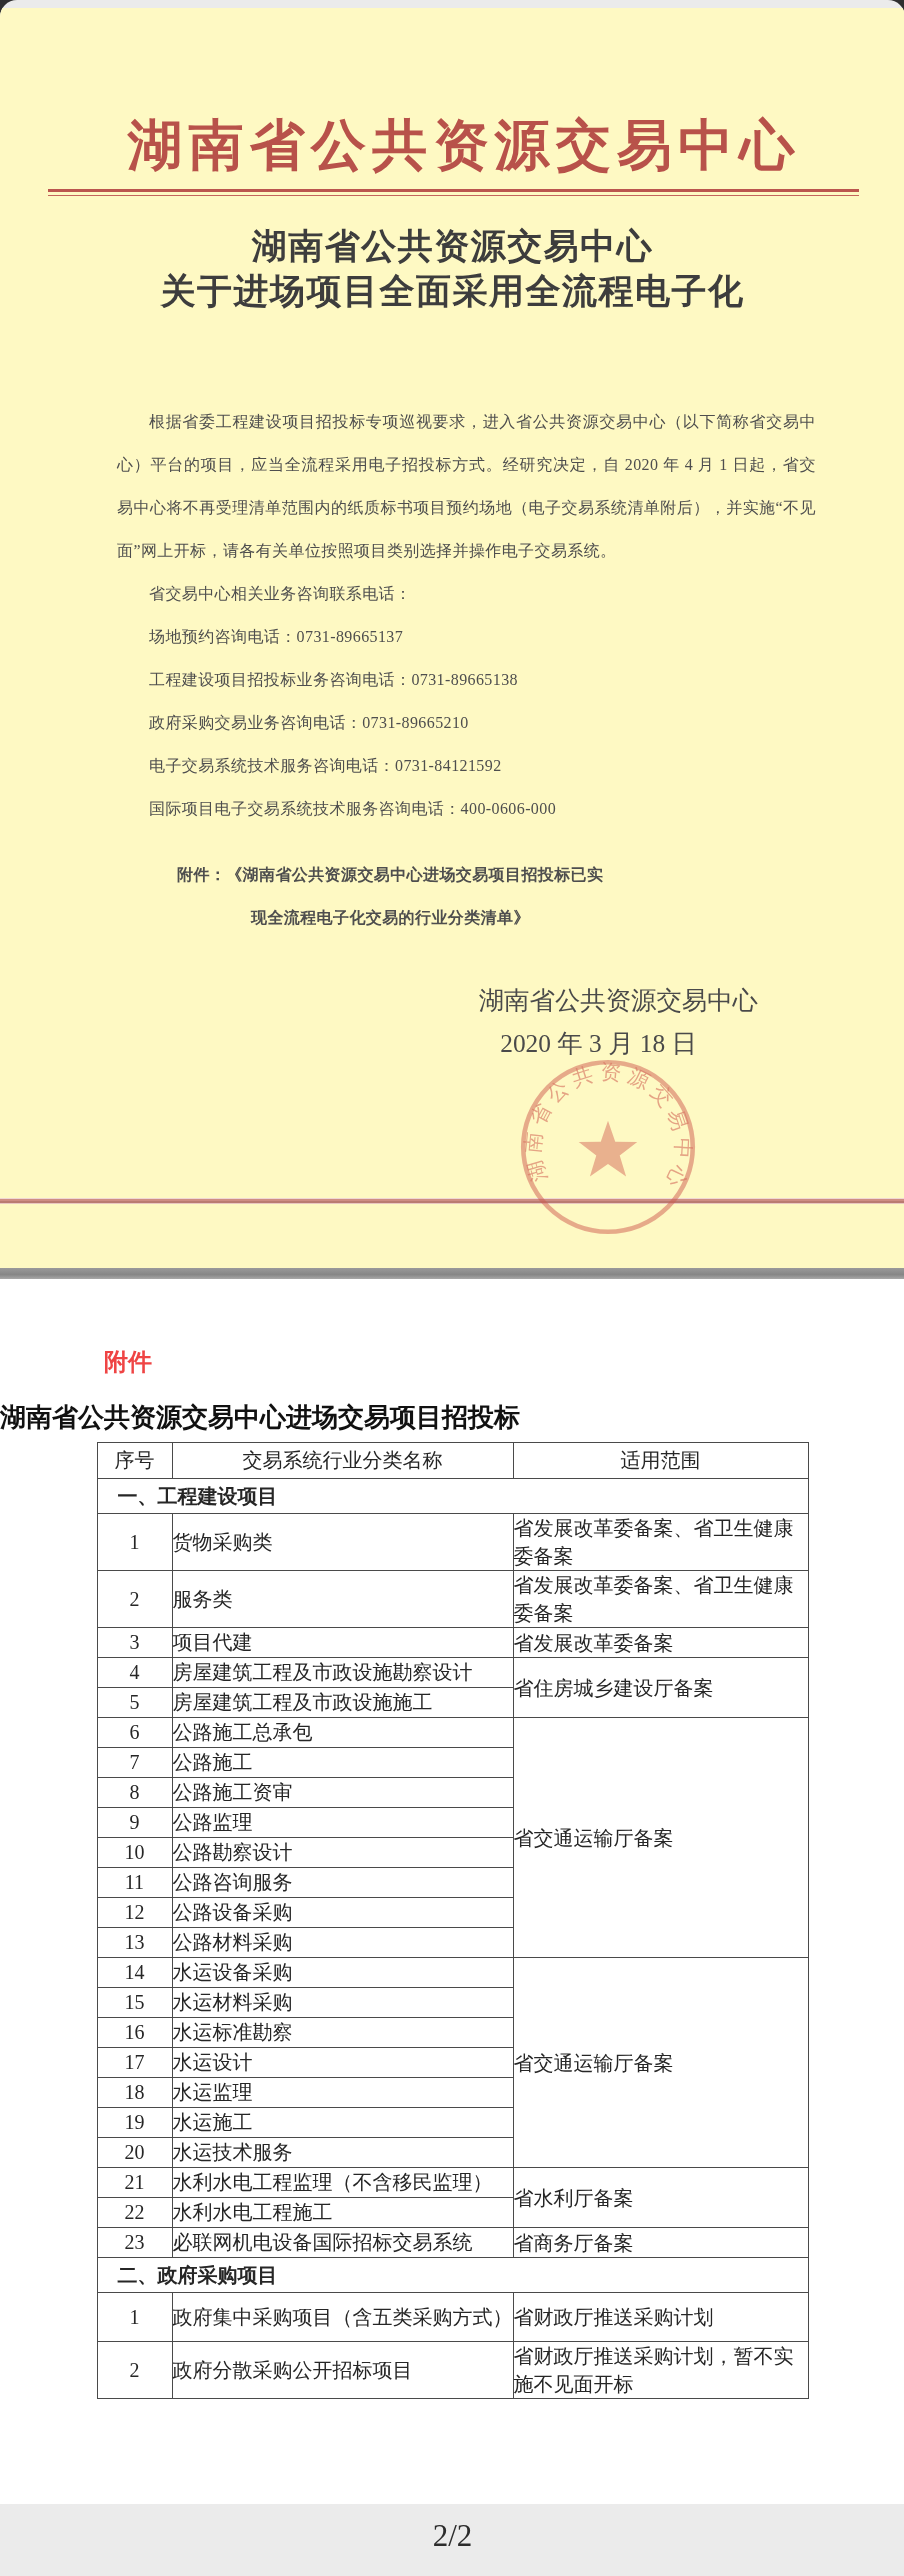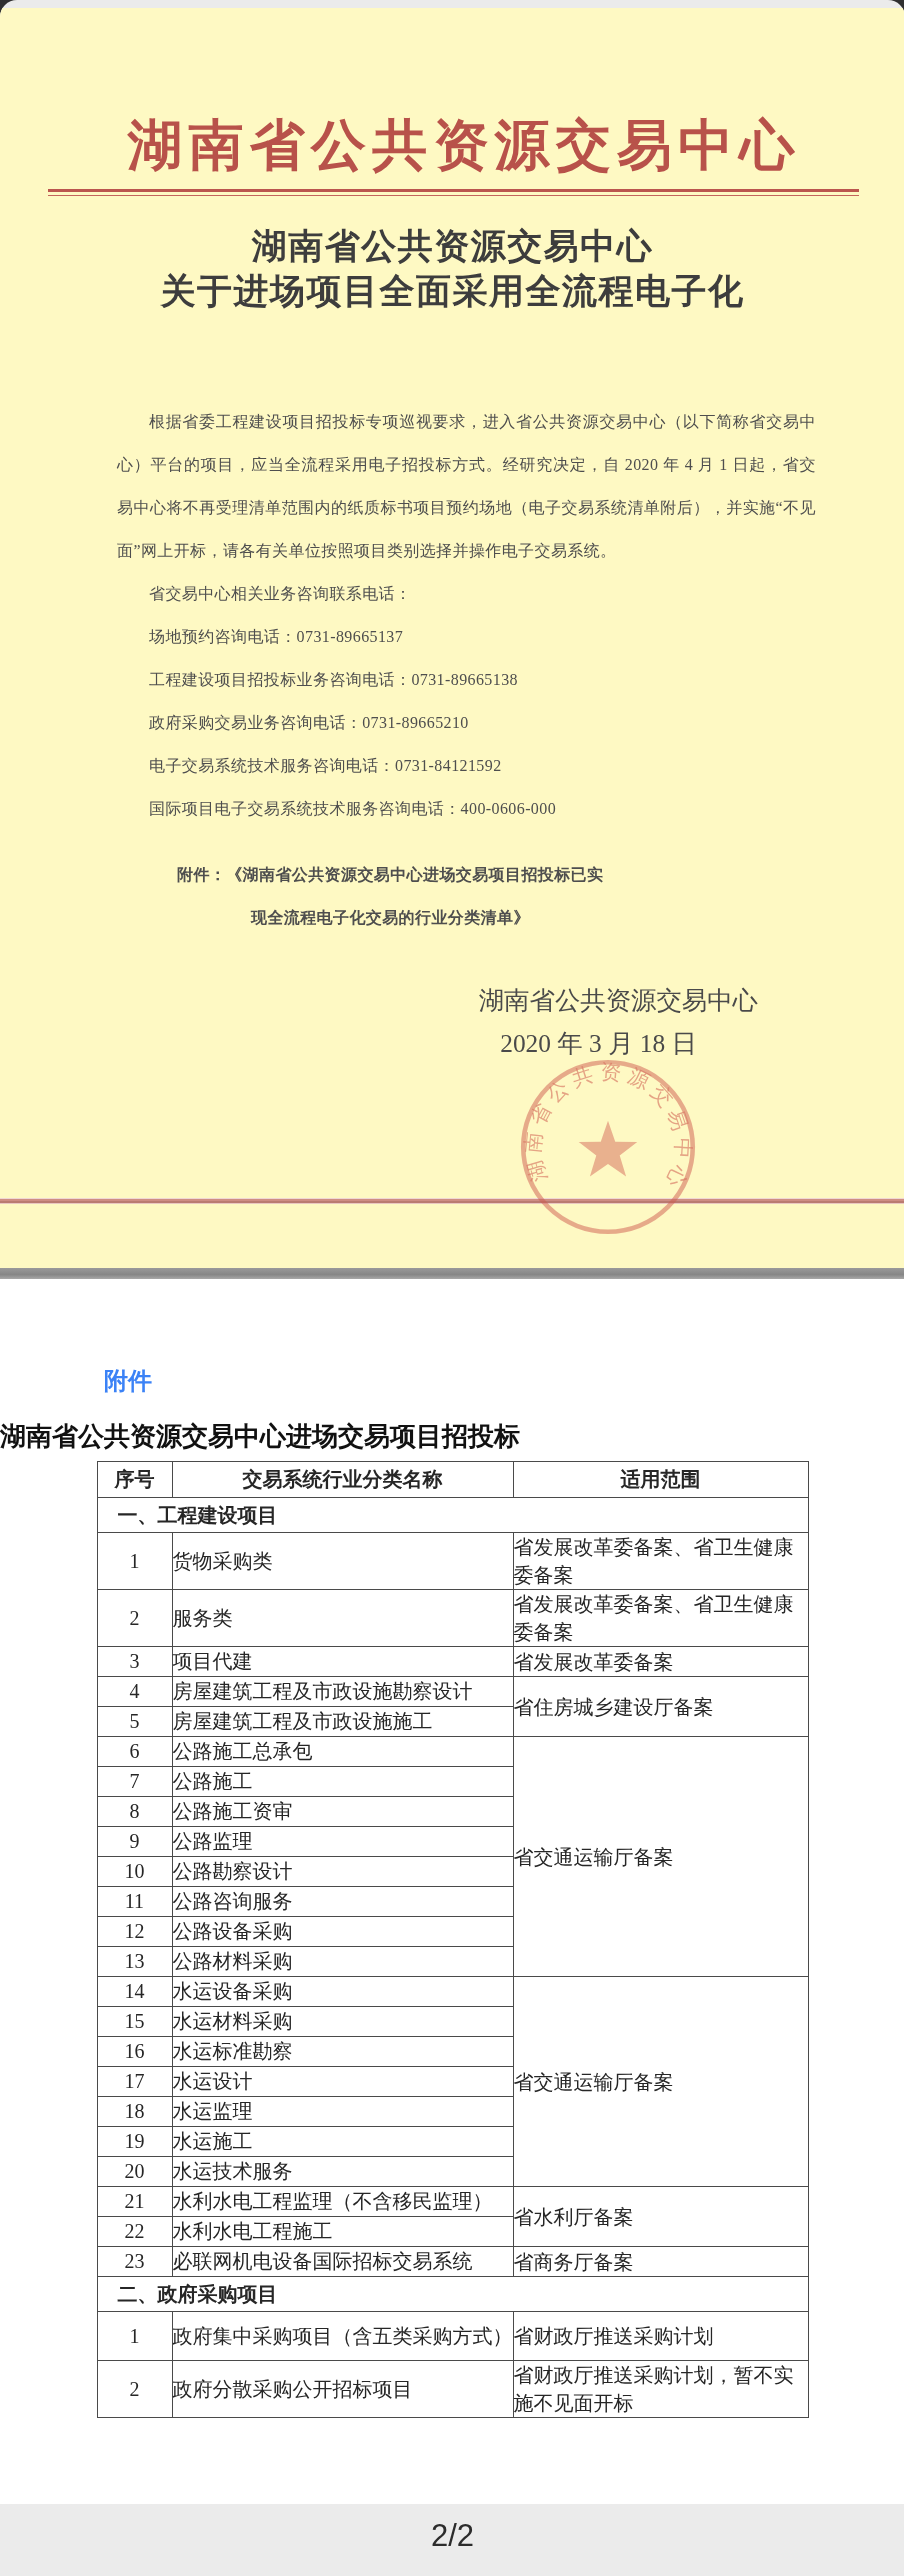--- a/index.html
+++ b/index.html
@@ -26,38 +26,38 @@
   .attachment{margin:23px 0 0 60px;white-space:nowrap;font-weight:bold;}
   .att-line2{padding-left:74px;}
   .sig-block{margin:40px 89px 0 117px;text-align:right;font-size:25.4px;
              line-height:43px;color:#4a4a4a;}
   .signer{margin-right:58px;}
   .sig-date{margin-right:119px;}
   .fold-line{position:absolute;top:1190px;left:0;width:905px;height:6.2px;
              background:linear-gradient(#f0d8d3 0 18%,#cf8d83 25% 52%,#ba7b71 52% 78%,#e9c8c2 78% 100%);}
   .stamp{position:absolute;left:514px;top:1045px;width:188px;height:188px;opacity:.82;}
   
-  .p2-attach{margin:0;padding:89px 0 0 104px;font-family:"Liberation Sans","DejaVu Sans",sans-serif;
-             font-size:24px;font-weight:700;color:#3b82f6;line-height:1.1;}
+  .p2-attach{margin:0;padding:70px 0 0 104px;font-family:"Liberation Sans","DejaVu Sans",sans-serif;
+             font-size:24px;font-weight:700;color:#ef4444;line-height:1.1;}
   .p2-title{margin-top:20px;font-family:"Liberation Sans","DejaVu Sans",sans-serif;}
   .p2-title-line{font-size:26px;line-height:44px;font-weight:700;color:#111;}
   table.class-table{margin:3.1px auto 0;border-collapse:collapse;table-layout:fixed;width:710px;
                     font-size:20px;color:#262626;}
   .class-table th,.class-table td{border:1.5px solid #4a4a4a;padding:0;}
-  .class-table th{height:35px;font-weight:700;text-align:center;}
+  .class-table th{height:35px;font-weight:400;text-align:center;}
   .col-no{width:75px;}.col-name{width:341px;}.col-scope{width:295px;}
   .section-row td{height:34px;text-align:left;padding-left:20px;font-weight:600;}
   .data-row td{height:29px;}
   .gov-row td{height:48px;}
   .cell-no{text-align:center;}
   .cell-name{text-align:left;padding-left:14px;margin-left:27px;}
   .cell-scope{text-align:left;padding-left:11.5px;padding-right:6.2px;line-height:28px;}
   
   .page-indicator{position:absolute;top:2518px;left:0;width:905px;text-align:center;
-                  font-family:Liberation Sans, sans-serif;
+                  font-family:Liberation Serif, serif;
                   font-size:31px;color:#2c2c2c;}
 </style>
 </head>
 <body>
 
 <div class="frame">
 
   <div class="sheet sheet1">
     <div class="letterhead">湖南省公共资源交易中心</div>
     <div class="letterhead-rule"></div>

